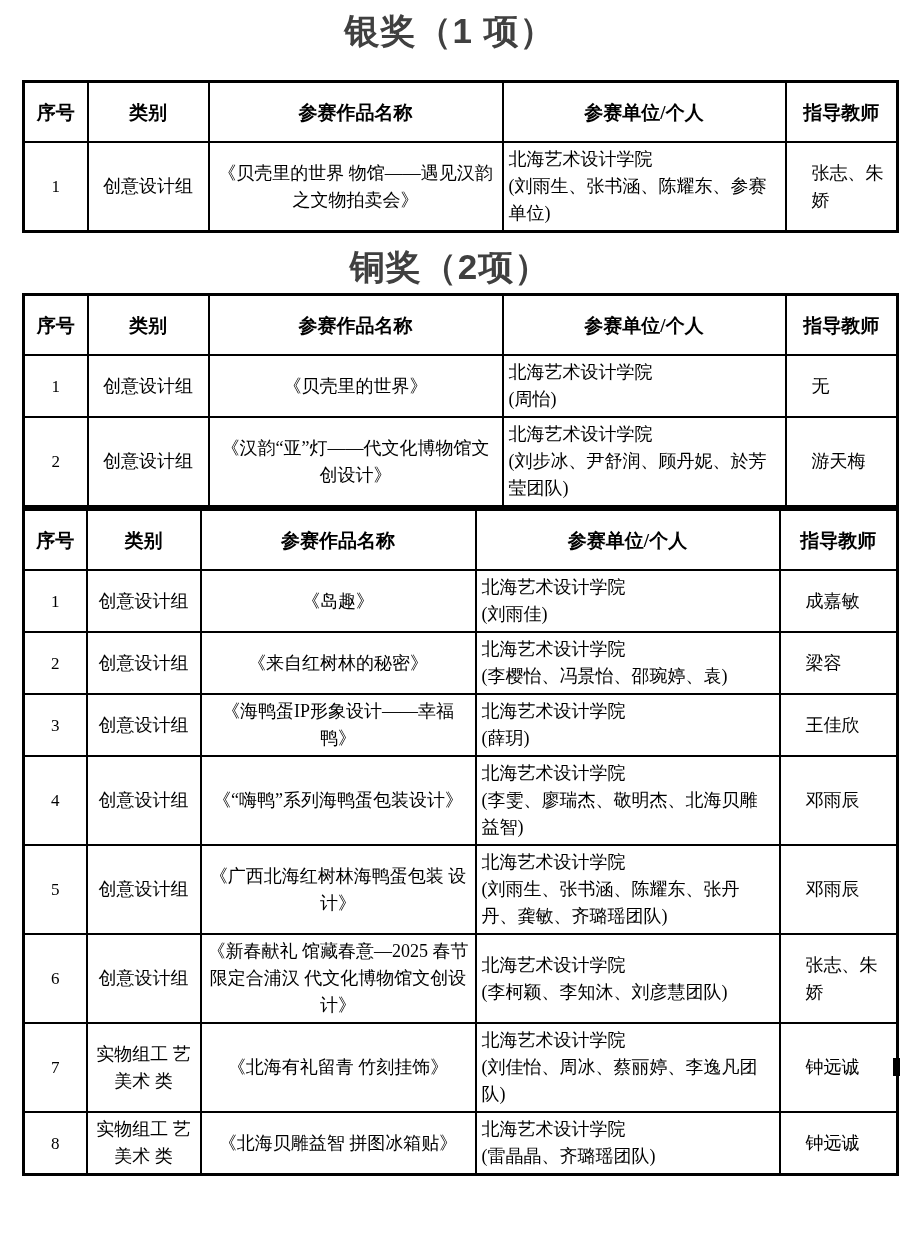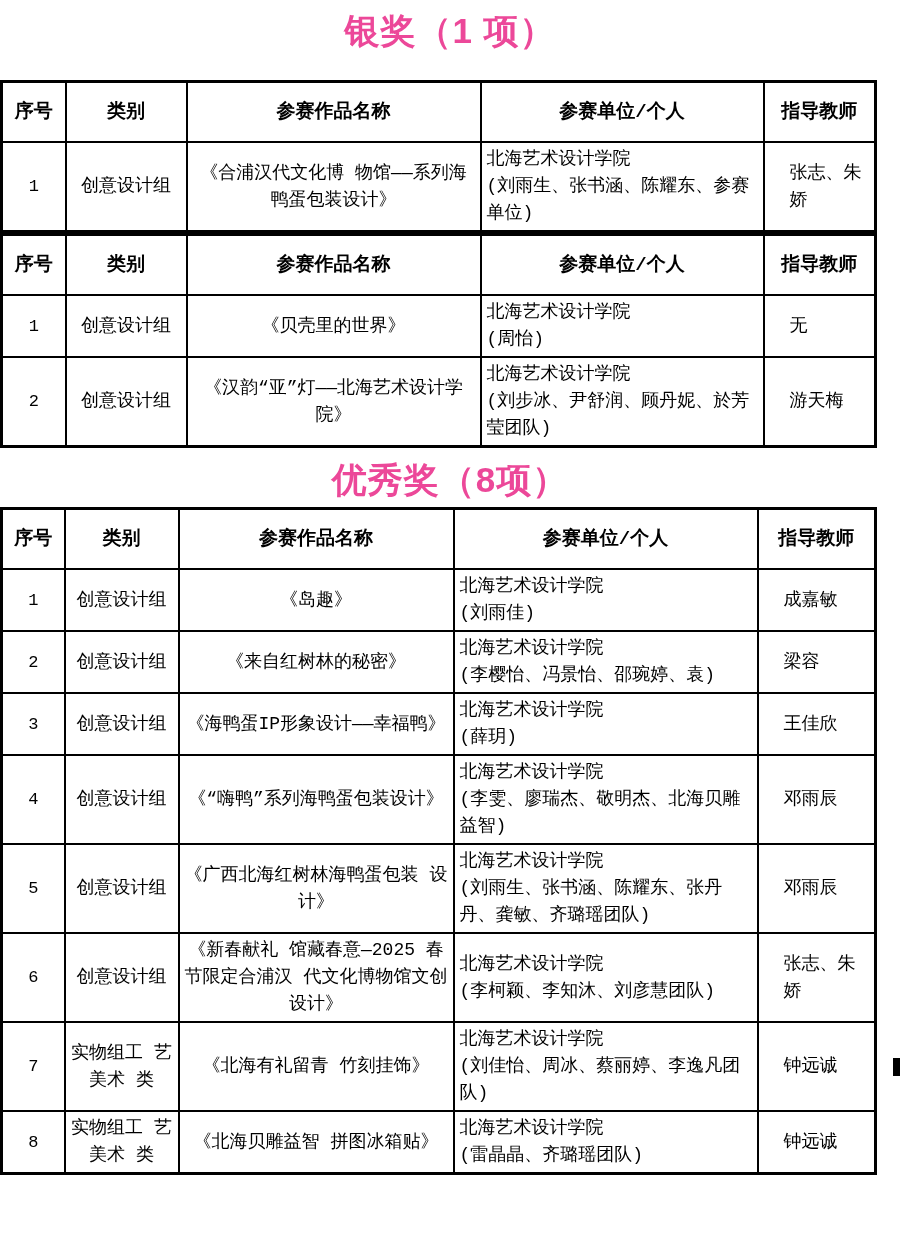--- a/index.html
+++ b/index.html
@@ -7,31 +7,31 @@
     width:900px;height:1250px;
     background:#ffffff;color:#000000;
     font-family:"Liberation Serif","DejaVu Serif",serif;
     overflow:hidden;
   }
   .page{position:relative;width:900px;height:1250px;}
   .award-title{
     margin:0;text-align:center;
     font-family:"Liberation Sans","DejaVu Sans",sans-serif;
     font-weight:700;font-size:35px;line-height:46px;
-    letter-spacing:1px;color:#ec4899;
+    letter-spacing:1px;color:#404040;
   }
   .title-silver{padding-top:8px;margin-bottom:26px;}
   .title-bronze{margin-top:11px;margin-bottom:3px;}
   .title-excellent{margin-top:9px;margin-bottom:4px;}
   table.award-table{
     border-collapse:collapse;
     table-layout:fixed;
+    margin-left:22px;
     width:874px;
     border:3px solid #000;
-    font-family:Liberation Mono, monospace;
   }
   .award-table th,.award-table td{
     border:2px solid #000;
     vertical-align:middle;
     padding:3px 5px;
     line-height:27px;
     word-break:break-all;
     overflow-wrap:break-word;
   }
   .award-table th{
@@ -70,32 +70,33 @@
             <th>类别</th>
             <th>参赛作品名称</th>
             <th>参赛单位/个人</th>
             <th>指导教师</th>
           </tr>
         </thead>
         <tbody>
           <tr>
             <td class="col-no">1</td>
             <td class="col-category">创意设计组</td>
-            <td class="col-work">《合浦汉代文化博 物馆——系列海鸭蛋包装设计》</td>
+            <td class="col-work">《贝壳里的世界 物馆——遇见汉韵之文物拍卖会》</td>
             <td class="col-unit">
               <div class="unit-school">北海艺术设计学院</div>
               <div class="unit-members">(刘雨生、张书涵、陈耀东、参赛单位)</div>
             </td>
             <td class="col-teacher">张志、朱娇</td>
           </tr>
         </tbody>
       </table>
   </section>
 
   <section>
+    <h2 class="award-title title-bronze">铜奖（2项）</h2>
     <table class="award-table">
         <colgroup>
           <col style="width: 64px;">
           <col style="width: 121px;">
           <col style="width: 294px;">
           <col style="width: 283px;">
           <col style="width: 112px;">
         </colgroup>
         <thead>
           <tr>
@@ -113,33 +114,32 @@
             <td class="col-work">《贝壳里的世界》</td>
             <td class="col-unit">
               <div class="unit-school">北海艺术设计学院</div>
               <div class="unit-members">(周怡)</div>
             </td>
             <td class="col-teacher">无</td>
           </tr>
           <tr>
             <td class="col-no">2</td>
             <td class="col-category">创意设计组</td>
-            <td class="col-work">《汉韵“亚”灯——北海艺术设计学院》</td>
+            <td class="col-work">《汉韵“亚”灯——代文化博物馆文创设计》</td>
             <td class="col-unit">
               <div class="unit-school">北海艺术设计学院</div>
               <div class="unit-members">(刘步冰、尹舒润、顾丹妮、於芳莹团队)</div>
             </td>
             <td class="col-teacher">游天梅</td>
           </tr>
         </tbody>
       </table>
   </section>
 
   <section>
-    <h2 class="award-title title-excellent">优秀奖（8项）</h2>
     <table class="award-table">
         <colgroup>
           <col style="width: 63px;">
           <col style="width: 114px;">
           <col style="width: 275px;">
           <col style="width: 304px;">
           <col style="width: 118px;">
         </colgroup>
         <thead>
           <tr>

